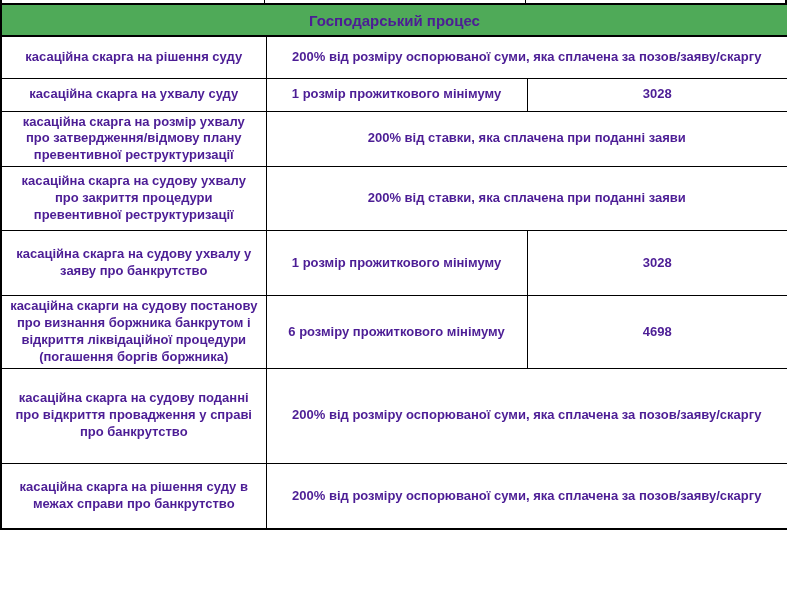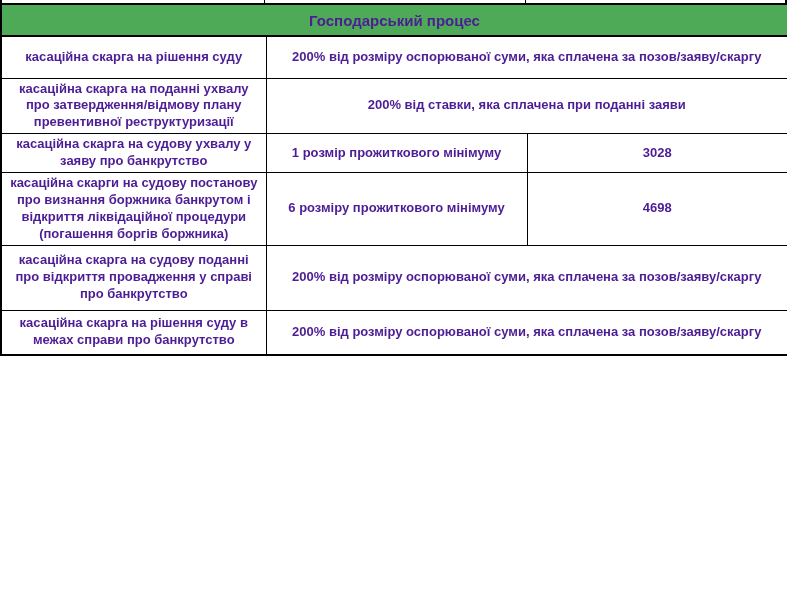--- a/index.html
+++ b/index.html
@@ -91,21 +91,30 @@
       <tr>
         <th colspan="3" style="background: rgb(79, 170, 88);">Господарський процес</th>
       </tr>
     </thead>
     <tbody>
         <tr>
           <td>касаційна скарга на рішення суду</td>
           <td colspan="2">200% від розміру оспорюваної суми, яка сплачена за позов/заяву/скаргу</td>
         </tr>
         <tr>
-          <td>касаційна скарга на поданні ухвалу про затвердження/відмову плану превентивної реструктуризації</td>
+          <td>касаційна скарга на ухвалу суду</td>
+          <td>1 розмір прожиткового мінімуму</td>
+          <td>3028</td>
+        </tr>
+        <tr>
+          <td>касаційна скарга на розмір ухвалу про затвердження/відмову плану превентивної реструктуризації</td>
+          <td colspan="2">200% від ставки, яка сплачена при поданні заяви</td>
+        </tr>
+        <tr>
+          <td>касаційна скарга на судову ухвалу про закриття процедури превентивної реструктуризації</td>
           <td colspan="2">200% від ставки, яка сплачена при поданні заяви</td>
         </tr>
         <tr>
           <td>касаційна скарга на судову ухвалу у заяву про банкрутство</td>
           <td>1 розмір прожиткового мінімуму</td>
           <td>3028</td>
         </tr>
         <tr>
           <td>касаційна скарги на судову постанову про визнання боржника банкрутом і відкриття ліквідаційної процедури (погашення боргів боржника)</td>
           <td>6 розміру прожиткового мінімуму</td>

